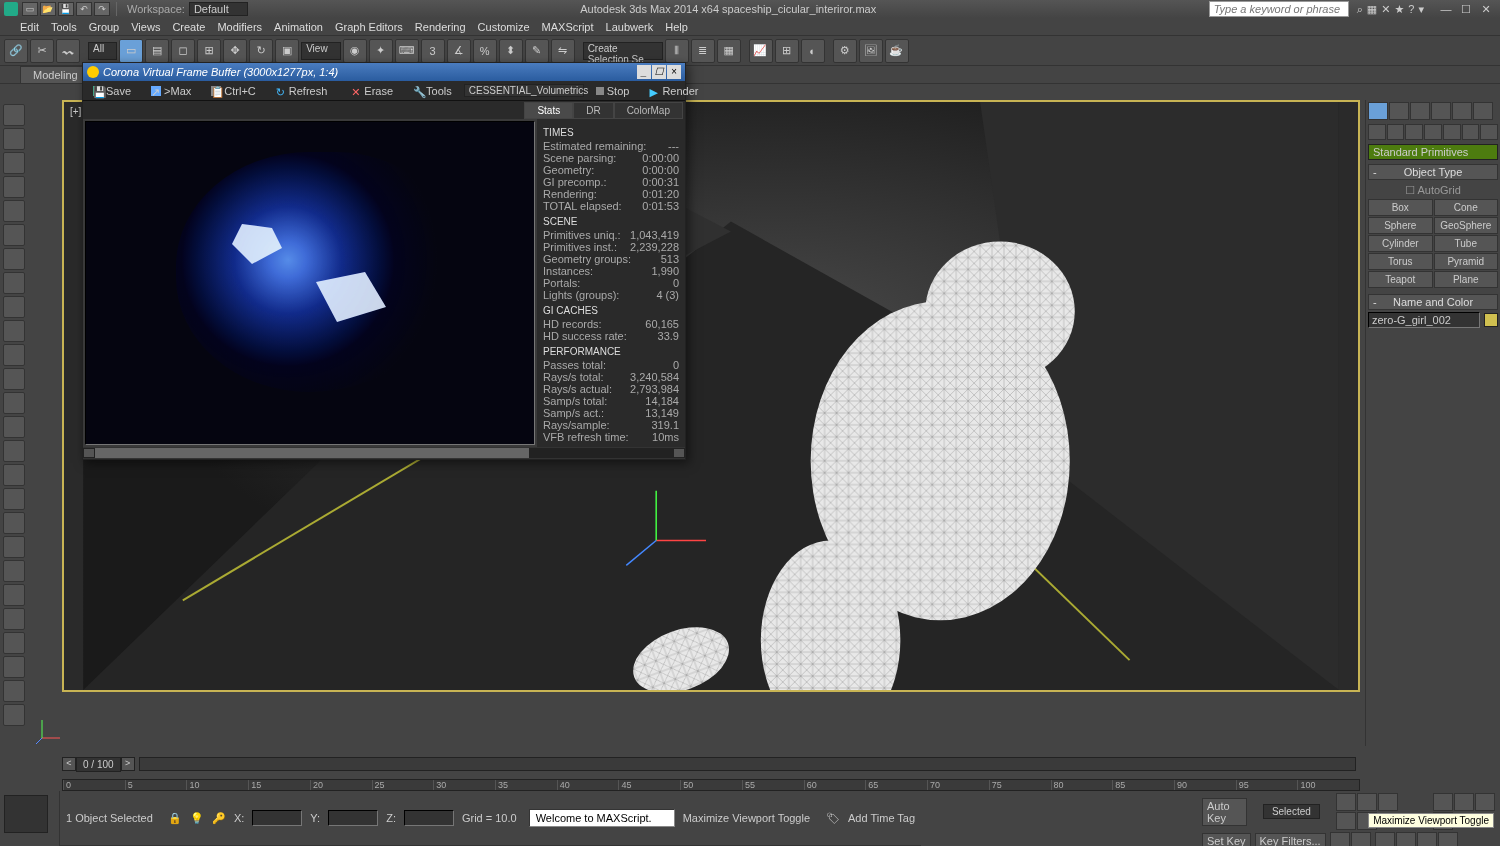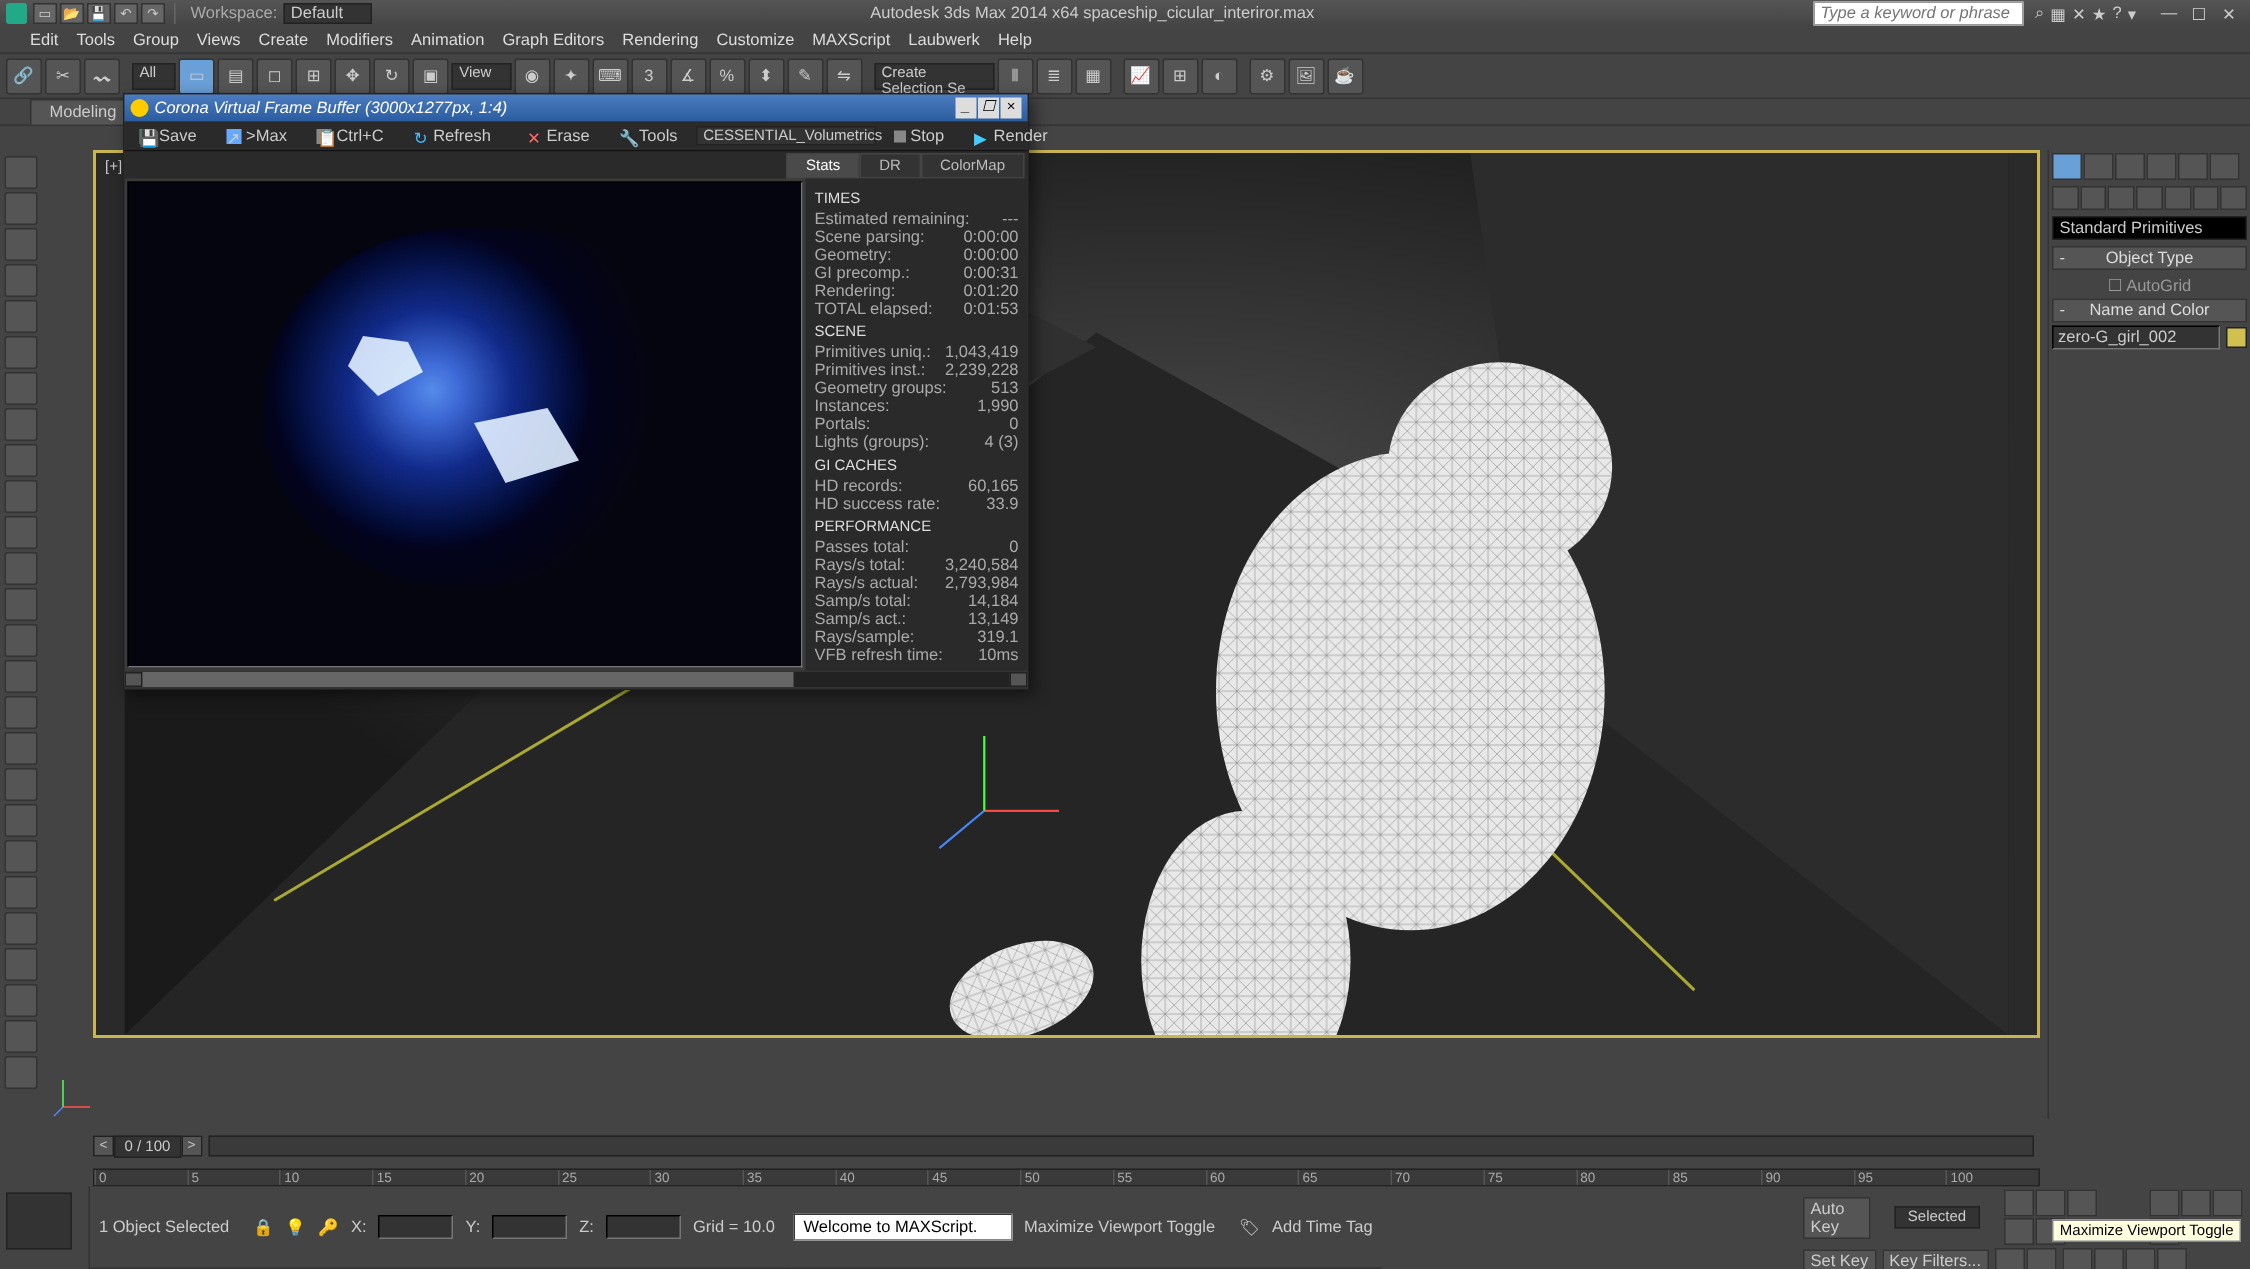--- a/index.html
+++ b/index.html
@@ -44,21 +44,21 @@
 .viewport-label { position: absolute; top: 4px; left: 6px; color: #ccc; font-size: 10px; z-index: 5; }
 .viewport-content { width: 100%; height: 100%; position: relative; }
 
 
 .right-panel { position: absolute; right: 0; top: 100px; width: 135px; bottom: 100px; background: #444; border-left: 1px solid #333; padding: 2px; }
 .right-panel .panel-tabs { display: flex; gap: 1px; margin-bottom: 4px; }
 .right-panel .ptab { width: 20px; height: 18px; background: #555; border: 1px solid #333; cursor: pointer; }
 .right-panel .ptab.active { background: #6aa0d8; }
 .right-panel .subrow { display: flex; gap: 1px; margin-bottom: 4px; }
 .right-panel .subrow .sbtn { width: 18px; height: 16px; background: #555; border: 1px solid #333; cursor: pointer; }
-.right-panel .drop { width: 100%; background: #000000; border: 1px solid #222; padding: 1px 4px; color: #ccc; margin-bottom: 4px; }
+.right-panel .drop { width: 100%; background: #4d7c0f; border: 1px solid #222; padding: 1px 4px; color: #ccc; margin-bottom: 4px; }
 .right-panel .rollout-header { background: #555; border: 1px solid #333; text-align: center; padding: 1px; color: #ddd; margin-bottom: 2px; position: relative; }
 .right-panel .rollout-header .toggle-sign { position: absolute; left: 4px; }
 .right-panel .chk-row { text-align: center; color: #999; padding: 2px; }
 .right-panel .btn-grid { display: grid; grid-template-columns: 1fr 1fr; gap: 1px; margin-bottom: 6px; }
 .right-panel .obj-btn { background: #555; border: 1px solid #333; color: #ccc; text-align: center; padding: 2px; cursor: pointer; font-size: 10px; }
 .right-panel .name-input { width: calc(100% - 18px); background: #333; border: 1px inset #222; padding: 1px 3px; color: #ccc; }
 .right-panel .color-swatch { display: inline-block; width: 14px; height: 14px; background: #d0c050; border: 1px solid #222; vertical-align: middle; cursor: pointer; }
 
 
 .vfb { position: absolute; left: 82px; top: 62px; width: 604px; height: 398px; background: #3a3a3a; border: 1px solid #222; box-shadow: 3px 3px 10px rgba(0,0,0,0.5); z-index: 100; }
@@ -295,20 +295,32 @@
     <div class="sbtn"></div>
     <div class="sbtn"></div>
     <div class="sbtn"></div>
     <div class="sbtn"></div>
     <div class="sbtn"></div>
     <div class="sbtn"></div>
   </div>
   <div class="drop">Standard Primitives</div>
   <div class="rollout-header"><span class="toggle-sign">-</span><span>Object Type</span></div>
   <div class="chk-row">☐ <span>AutoGrid</span></div>
+  <div class="btn-grid">
+    <div class="obj-btn">Box</div>
+    <div class="obj-btn">Cone</div>
+    <div class="obj-btn">Sphere</div>
+    <div class="obj-btn">GeoSphere</div>
+    <div class="obj-btn">Cylinder</div>
+    <div class="obj-btn">Tube</div>
+    <div class="obj-btn">Torus</div>
+    <div class="obj-btn">Pyramid</div>
+    <div class="obj-btn">Teapot</div>
+    <div class="obj-btn">Plane</div>
+  </div>
   <div class="rollout-header"><span class="toggle-sign">-</span><span>Name and Color</span></div>
   <div style="display:flex;align-items:center;gap:4px">
     <input class="name-input" value="zero-G_girl_002" style="">
     <span class="color-swatch"></span>
   </div>
 </div>
 
 <div class="vfb">
   <div class="vfb-titlebar">
     <div class="vfb-icon"></div>

